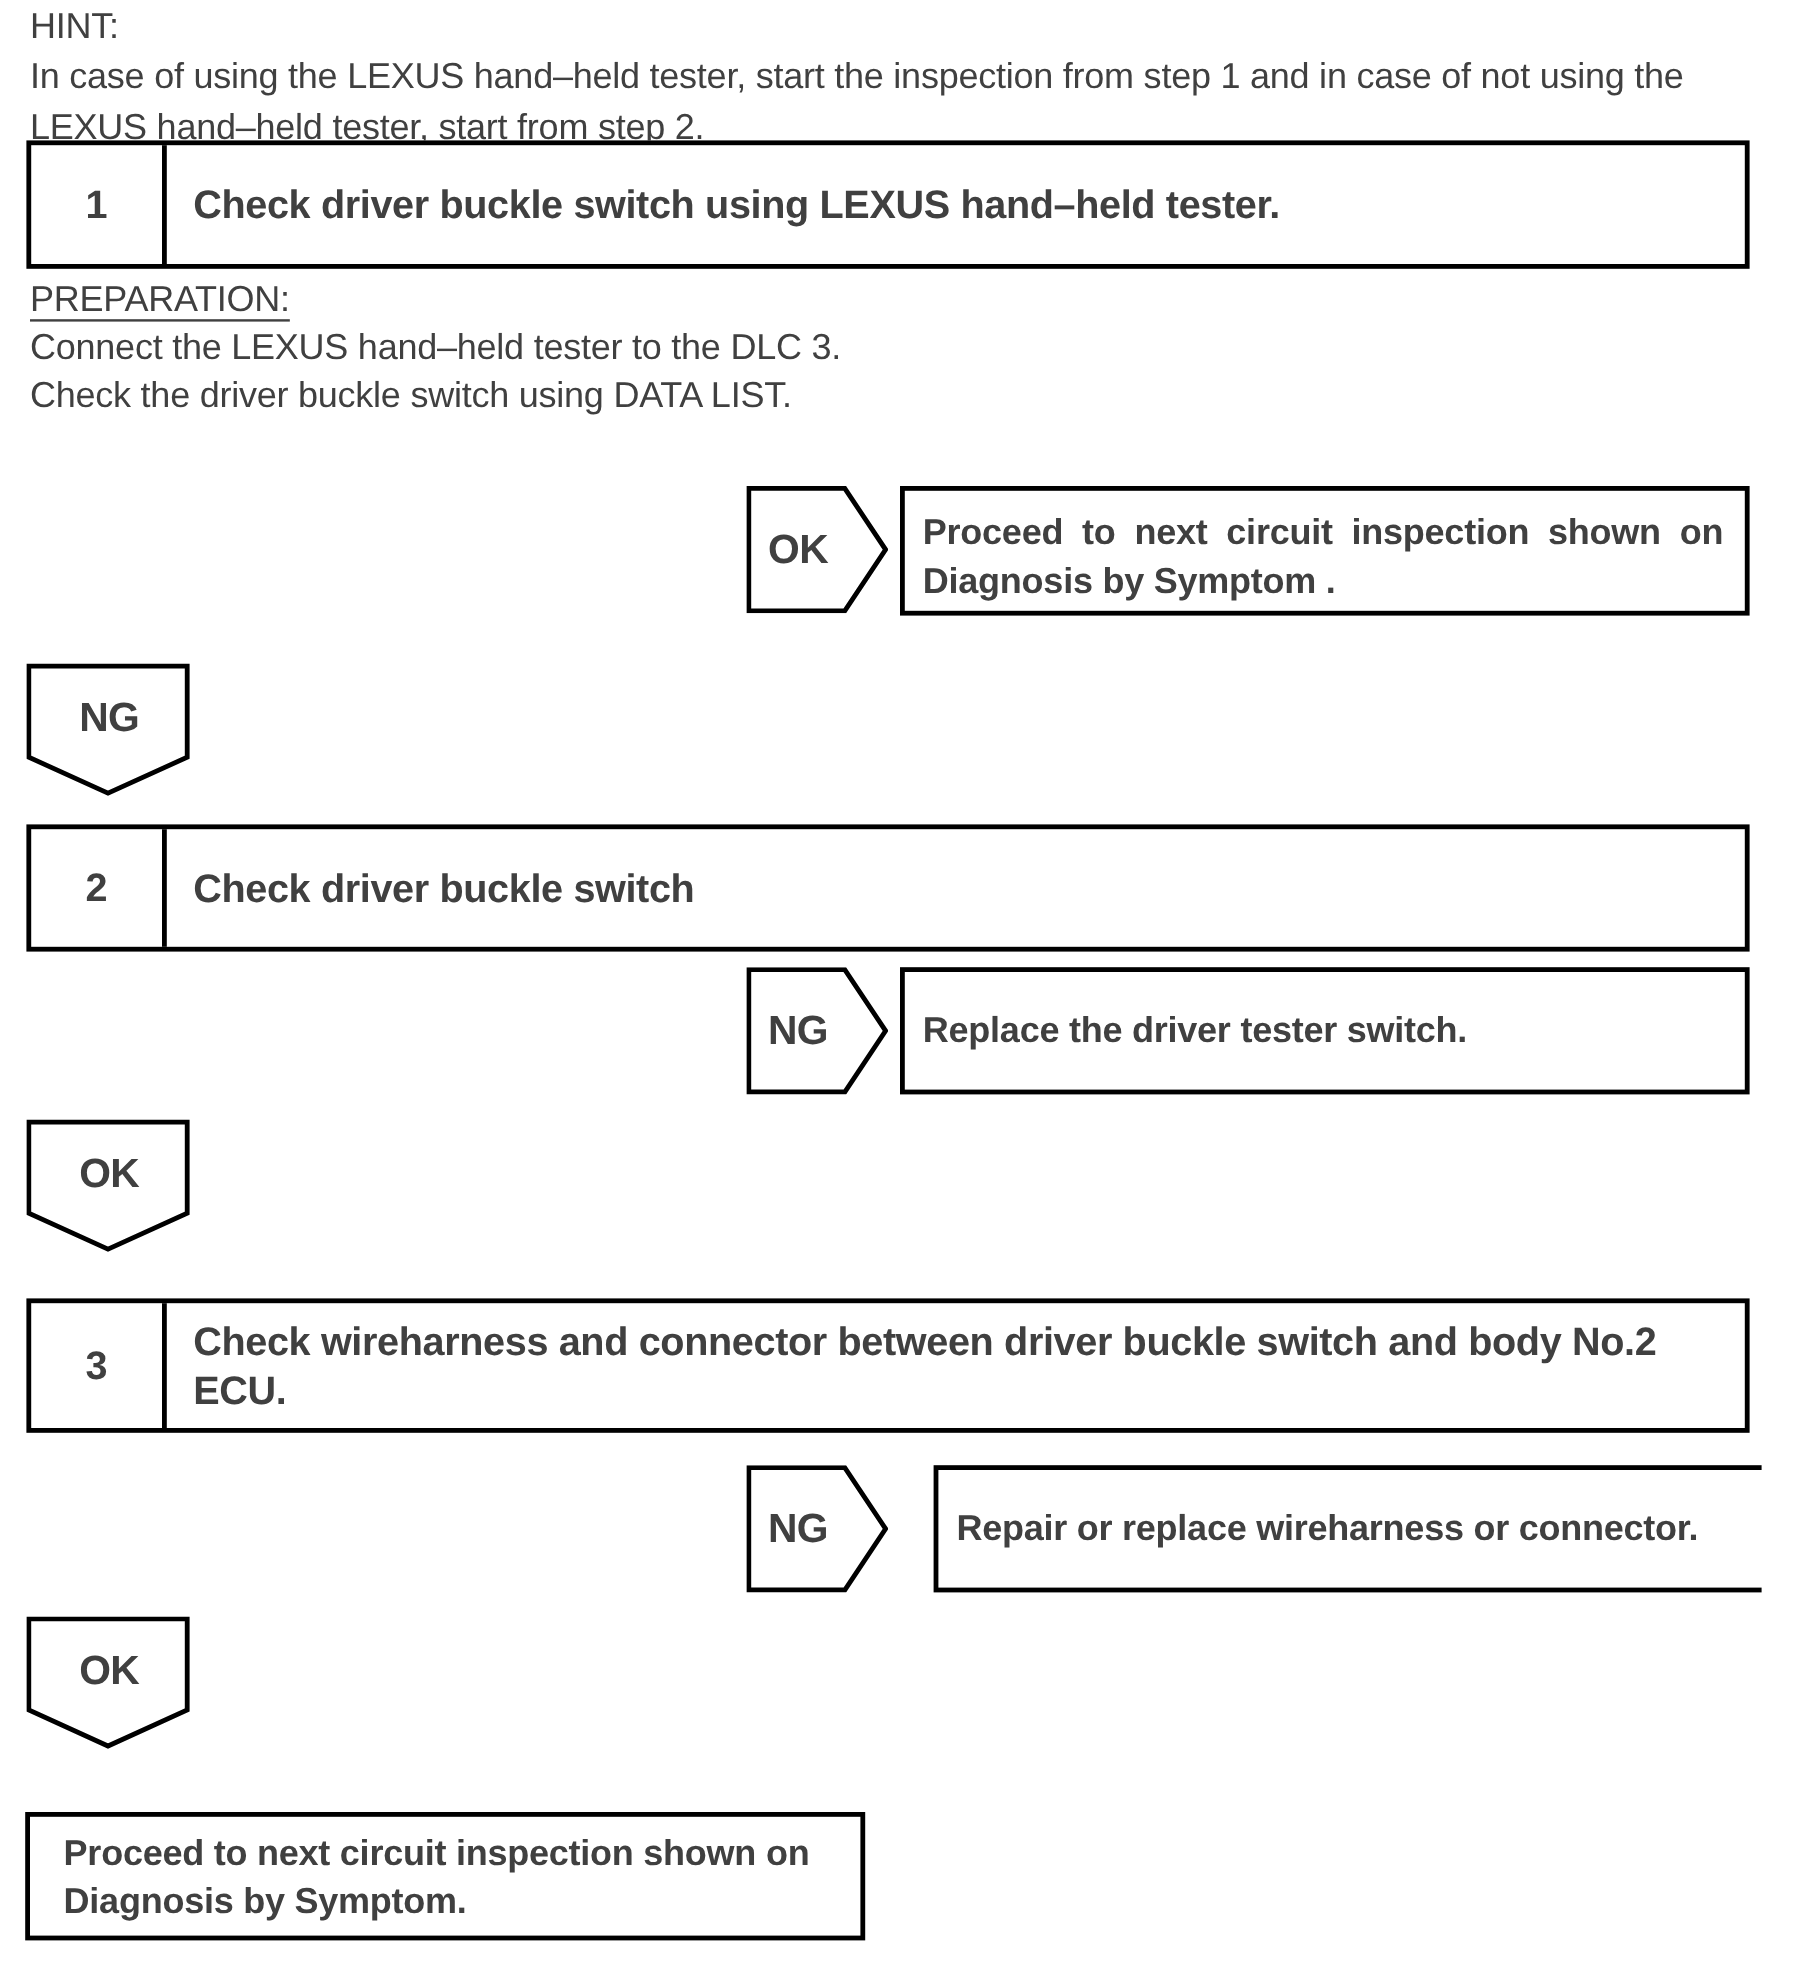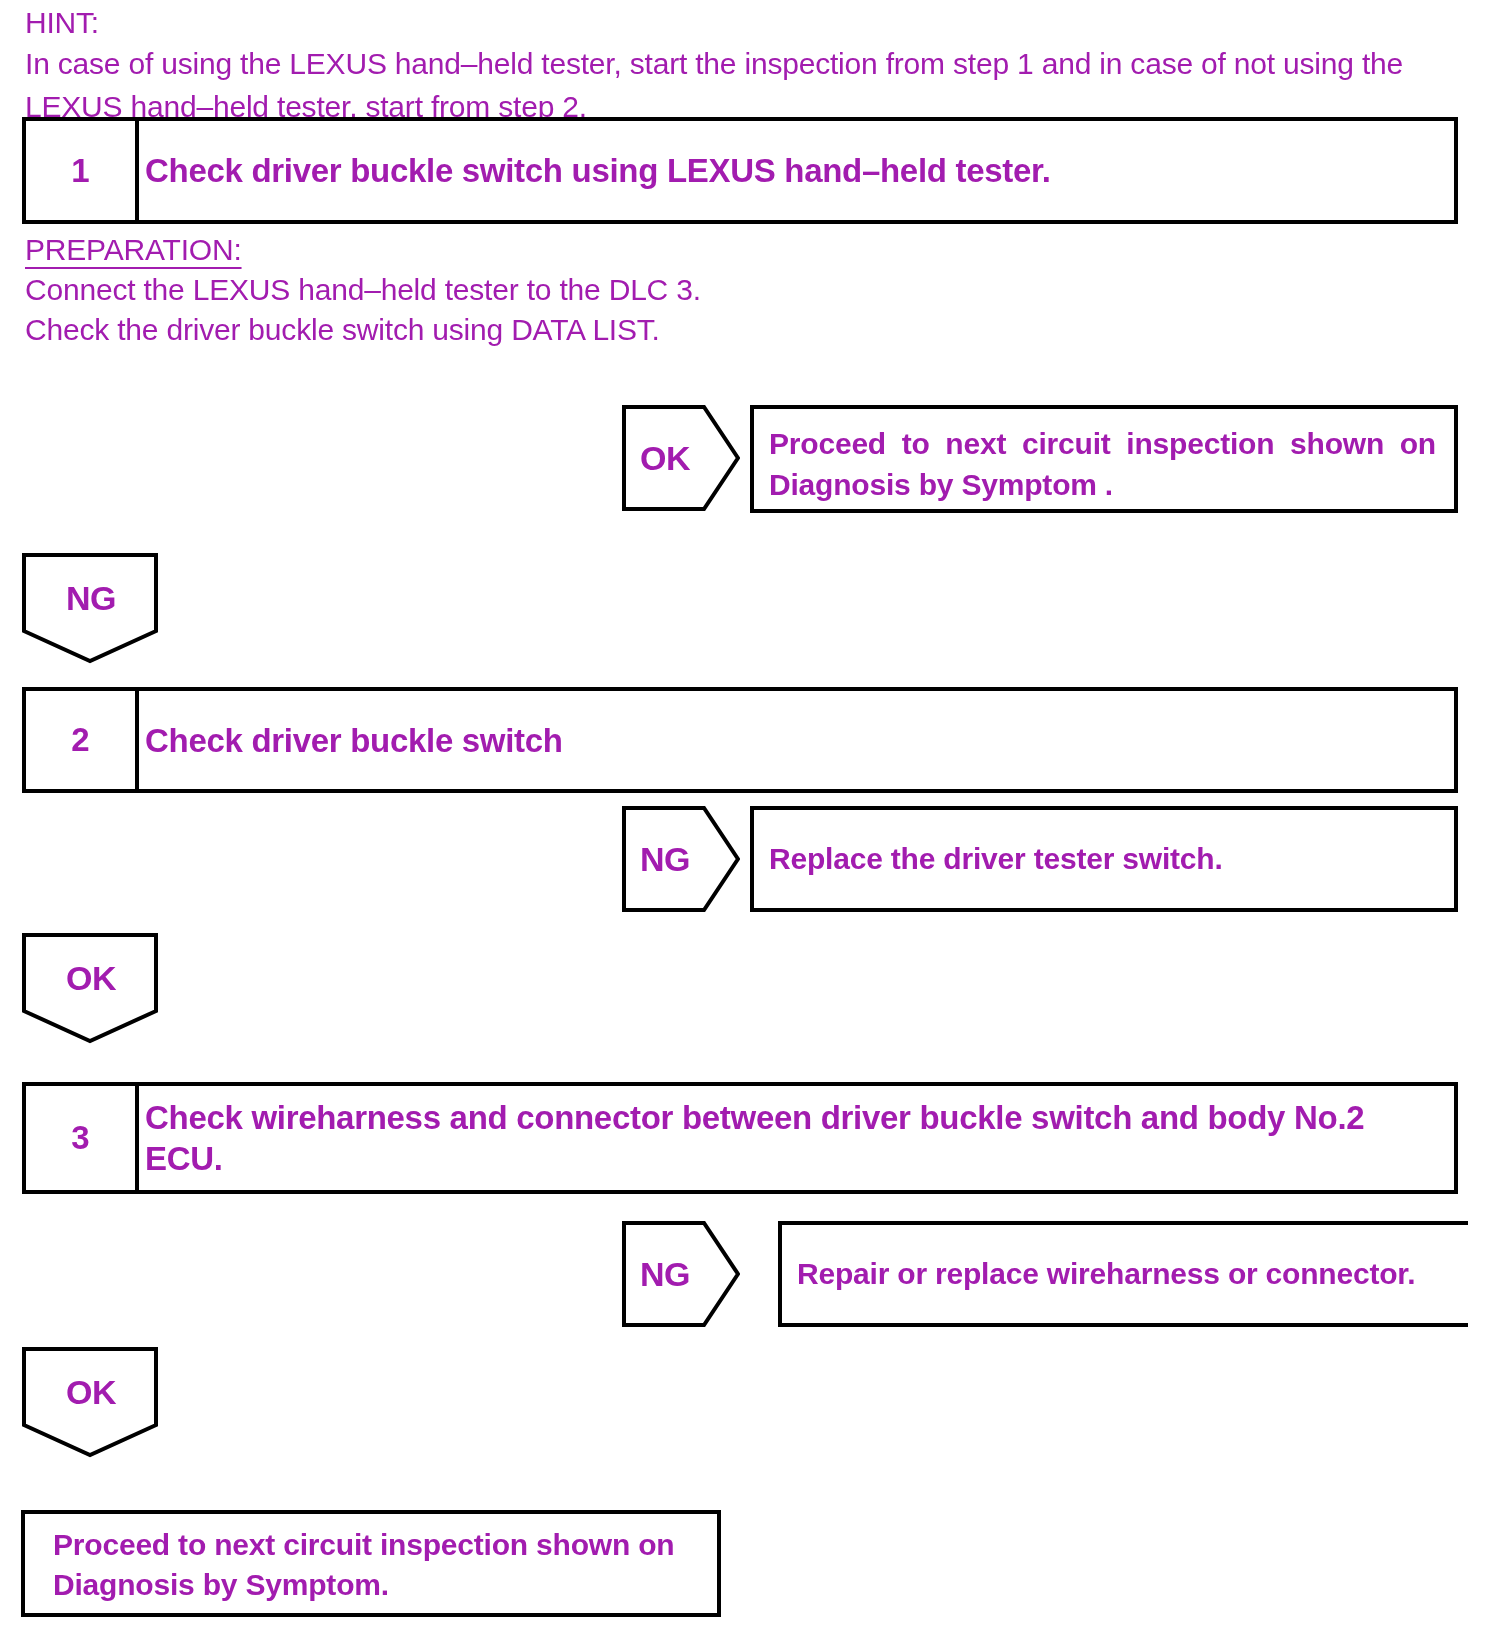--- a/index.html
+++ b/index.html
@@ -1,38 +1,38 @@
 <!DOCTYPE html>
 <html><head>
 <meta charset="utf-8">
 <style>
   html,body{margin:0;padding:0;background:#ffffff;}
   .page{
     position:relative;width:1468px;height:1636px;background:#ffffff;
-    font-family:"Liberation Sans","DejaVu Sans",sans-serif;color:#a21caf;
+    font-family:"Liberation Sans","DejaVu Sans",sans-serif;color:#404040;
     overflow:hidden;
   }
   .hint-label{position:absolute;left:25px;top:6px;font-size:30px;letter-spacing:-0.2px;}
   .hint-text{position:absolute;left:25px;top:42px;width:1420px;font-size:30px;line-height:43px;letter-spacing:-0.2px;}
 
   .stepbox{
     position:absolute;left:22px;width:1436px;border:4px solid #000;
     box-sizing:border-box;display:flex;align-items:stretch;background:#fff;
   }
   #step1{top:117px;height:107px;}
   #step2{top:687px;height:106px;}
   #step3{top:1082px;height:112px;}
   .stepnum{
     flex:0 0 109px;border-right:4px solid #000;display:flex;
     align-items:center;justify-content:center;font-weight:700;font-size:33px;
   }
   .steptitle{
     flex:1;display:flex;flex-direction:column;justify-content:center;
     font-weight:700;font-size:33px;line-height:41px;
-    padding:4px 26px 4px 6px;letter-spacing:-0.3px;
+    padding:4px 26px 4px 22px;letter-spacing:-0.3px;
   }
 
   .details{position:absolute;left:25px;top:233px;font-size:30px;letter-spacing:-0.2px;}
   .details div{height:40px;}
   .details .lbl{
     font-weight:400;text-decoration:underline;
     text-underline-offset:7px;text-decoration-thickness:2px;
   }
 
   .flag-right{position:absolute;left:622px;width:118px;height:106px;}

